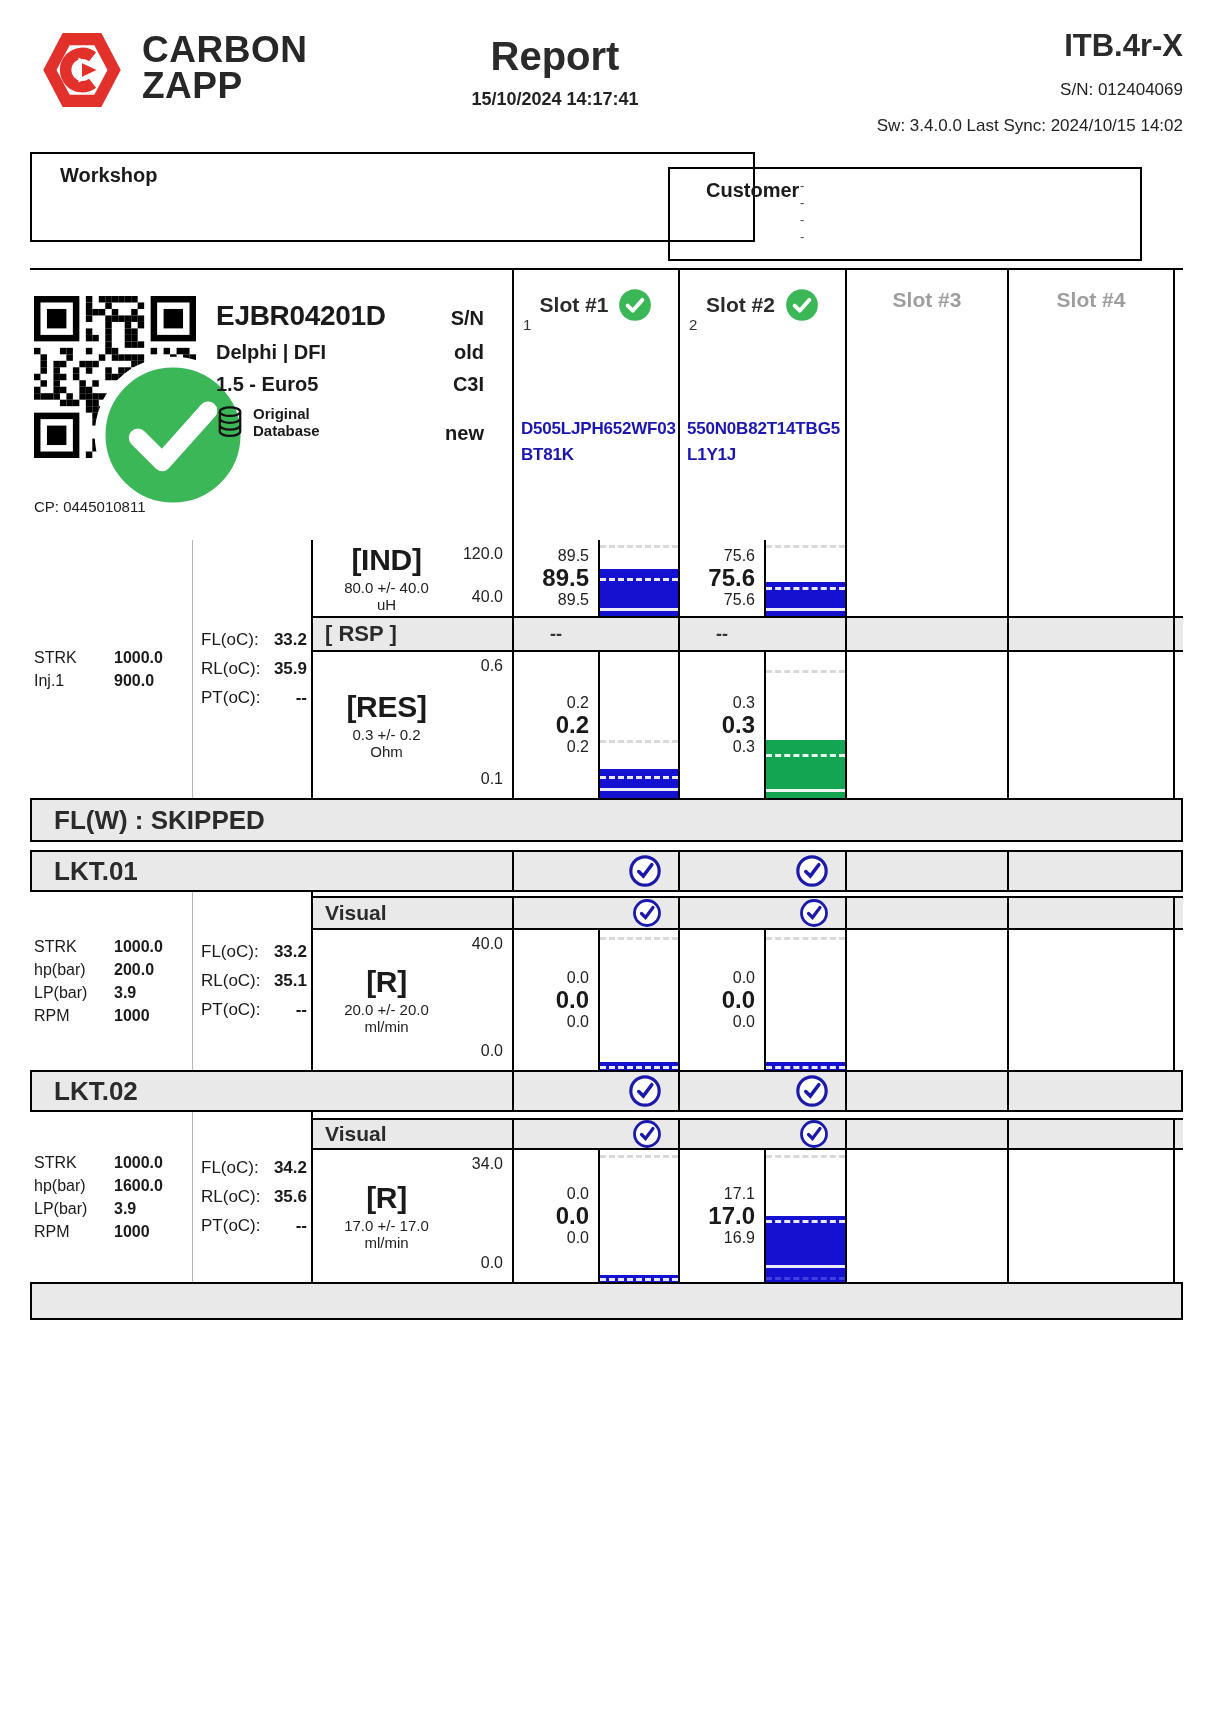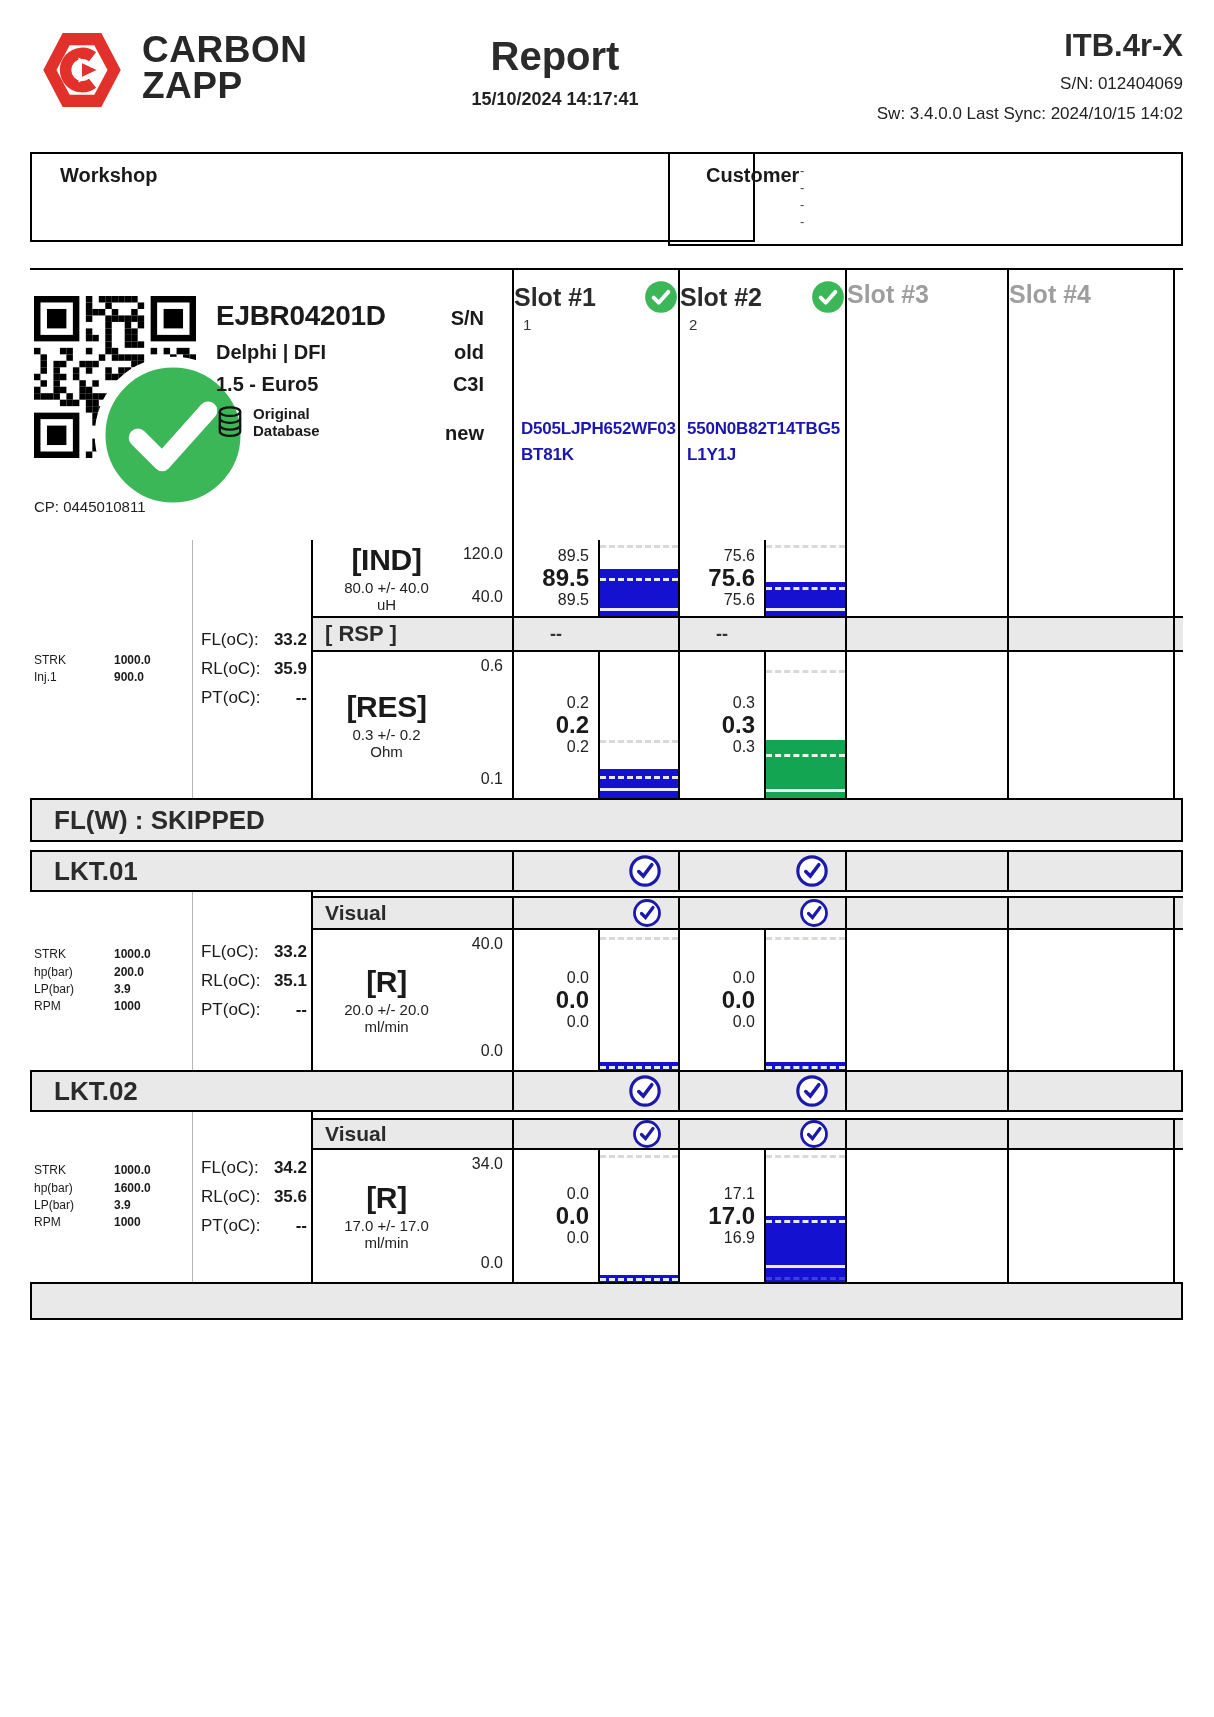--- a/index.html
+++ b/index.html
@@ -10,25 +10,25 @@
   }
   
   .logo { position:absolute; left:38px; top:26px; width:88px; height:88px; }
   .brand { position:absolute; left:142px; top:32px; font-size:37px; line-height:.97;
            font-weight:bold; color:#272727; letter-spacing:.5px; }
   .title-block { position:absolute; left:395px; top:34px; width:320px; text-align:center; }
   .rpt-title { font-size:40px; font-weight:bold; color:#2b2b2b; }
   .rpt-date { font-size:18px; font-weight:bold; margin-top:10px; color:#222; }
   .machine { position:absolute; right:31px; top:28px; text-align:right; }
   .machine .model { font-size:31px; font-weight:bold; color:#2b2b2b; }
-  .machine .ln { font-size:17px; margin-top:10px; color:#222; }
+  .machine .ln { font-size:17px; margin-top:16px; color:#222; }
   
   .box { position:absolute; border:2px solid #000; }
   .box-workshop { left:30px; top:152px; width:725px; height:90px; }
-  .box-customer { left:668px; top:152px; width:515px; height:94px; }
+  .box-customer { left:668px; top:167px; width:474px; height:94px; }
   .box-label { font-size:20px; font-weight:bold; position:absolute; left:28px; top:10px; }
   .box-customer .box-label { left:36px; }
   .cust-dashes { position:absolute; left:130px; top:8px; font-size:13px; line-height:17px; color:#444; }
   
   .table { position:absolute; left:30px; top:268px; width:1153px; border-top:2px solid #000; }
   .slot-cell { border-left:2px solid #000; position:relative; }
   .s1 { width:166px; } .s2 { width:167px; } .s3 { width:162px; }
   .s4 { width:168px; border-right:2px solid #000; }
   
   .row-head { display:flex; height:270px; }
@@ -38,41 +38,41 @@
   .qr-check { position:absolute; left:58px; top:58px; width:46px; height:46px; }
   .cp-line { position:absolute; left:4px; top:228px; font-size:15px; color:#222; }
   .inj-rows { position:absolute; left:186px; top:30px; right:28px; }
   .inj-row { display:flex; justify-content:space-between; align-items:baseline; }
   .inj-code { font-size:28px; font-weight:bold; letter-spacing:-.3px; }
   .inj-sub { font-size:20px; font-weight:bold; }
   .inj-right { font-size:20px; font-weight:bold; }
   .r1 { margin-bottom:9px; } .r2 { margin-bottom:9px;text-align:center; } .r3 { margin-bottom:10px; }
   .db-row { display:flex; align-items:flex-start; gap:9px; }
   .db-text { font-size:15px; font-weight:bold; line-height:1.12; }
-  .sh-title { display:flex; justify-content:space-between; align-items:center; gap:10px;
-              margin-top:10px; font-size:25px; font-weight:bold; color:#2b2b2b; }
+  .sh-title { display:flex; justify-content:center; align-items:center; gap:10px;
+              margin-top:18px; font-size:21px; font-weight:bold; color:#2b2b2b; }
   .sh-title.ghost { color:#9e9e9e; }
   .sh-num { position:absolute; left:9px; top:46px; font-size:15px; color:#333; }
   .sh-serial { position:absolute; left:7px; top:146px; color:#1b16b0; font-weight:bold;
                font-size:17px; line-height:1.55; letter-spacing:-.2px; }
   .ck34 { width:34px; height:34px; flex:0 0 auto; }
   
   .band { display:flex; height:42px; background:#e9e9e9; border:2px solid #000; }
   .band .blabel { width:480px; display:flex; align-items:center; padding-left:22px;
                   font-size:26px; font-weight:bold; color:#2b2b2b; }
   .band .slot-cell { display:flex; align-items:center; justify-content:flex-end; padding-right:16px; }
   .band .s4 { width:166px; border-right:none; }
   .band-flw { height:44px; }
   .band-footer { height:38px; }
   .gap8 { height:8px; }
   
   .body { display:flex; }
   .pcell { width:163px; border-right:1px solid #b5b5b5; display:flex; flex-direction:column;
            justify-content:center; padding-left:4px; }
-  .prow { display:flex; font-size:12px; line-height:1.45; }
+  .prow { display:flex; font-size:16px; line-height:1.45; }
   .pk { width:80px; }
   .pv { font-weight:bold; }
   .ccell { width:120px; border-right:2px solid #000; display:flex; flex-direction:column;
            justify-content:center; gap:9px; padding-left:8px; }
   .crow { display:flex; font-size:17px; }
   .ck2 { width:70px; }
   .cv { font-weight:bold; width:36px; text-align:right; }
   .tests { width:870px; display:flex; flex-direction:column; }
   .trow { display:flex; }
   .h76 { height:76px; } .h146 { height:146px; } .h140 { height:140px; } .h132 { height:132px; }

